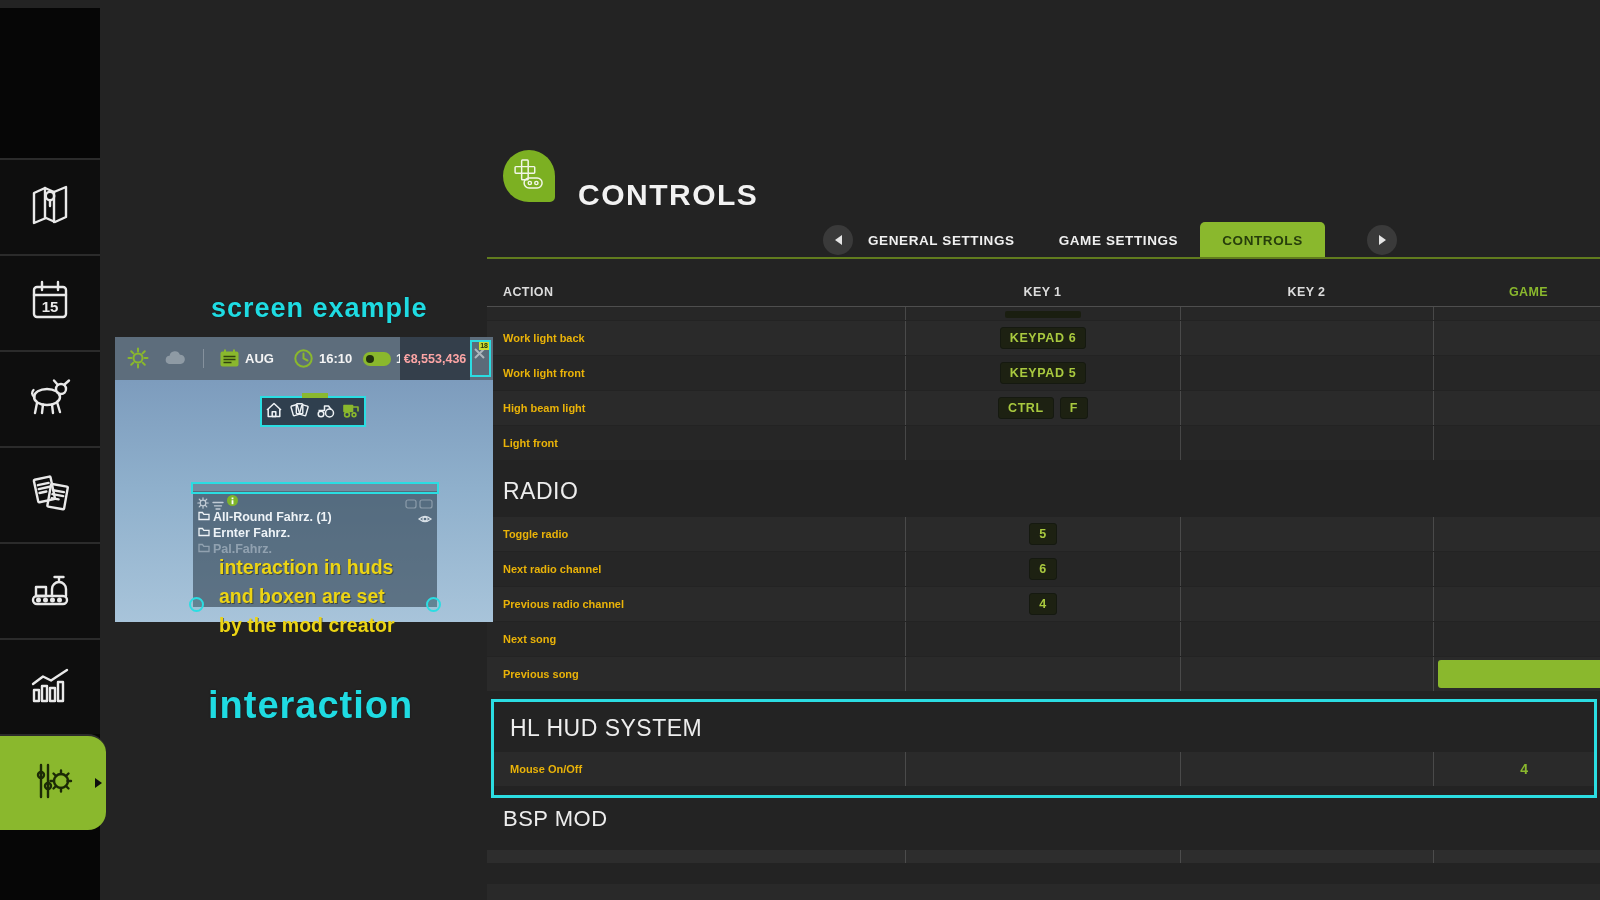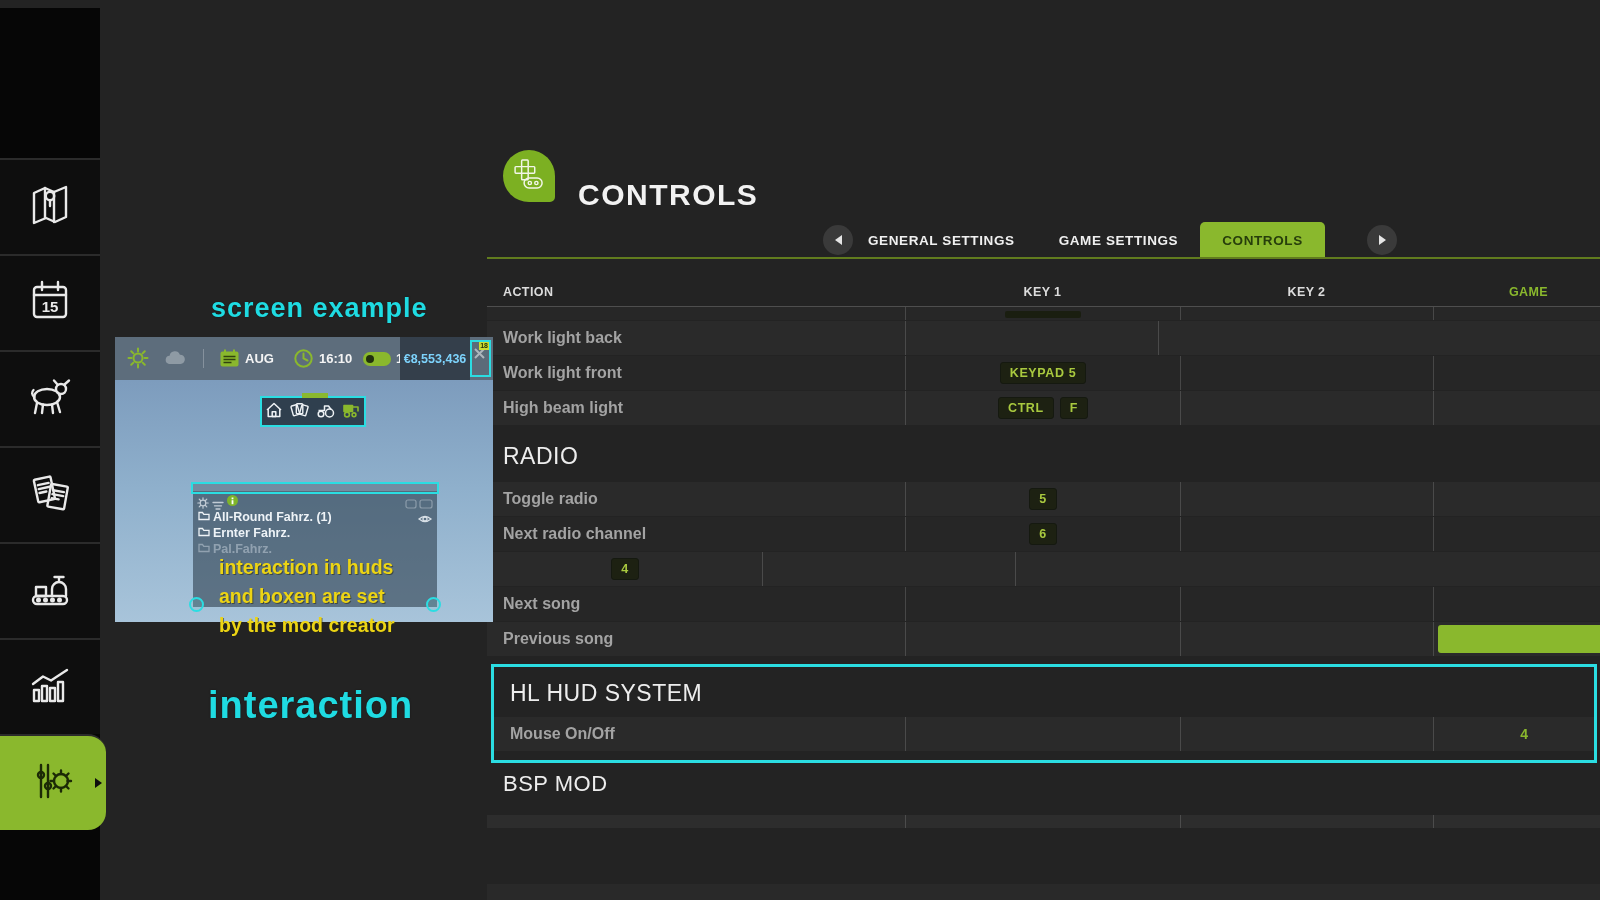--- a/index.html
+++ b/index.html
@@ -42,21 +42,21 @@
   #col-key1{left:905px;width:275px;text-align:center;}
   #col-key2{left:1180px;width:253px;text-align:center;}
   #col-mouse{left:1433px;width:167px;text-align:right;padding-right:52px;box-sizing:border-box;color:#8ab82d;}
 
   
   #table-body{position:absolute;left:487px;top:306px;width:1113px;border-top:1px solid #4e4e4e;}
   .t-row{position:relative;height:34px;display:flex;margin-bottom:1px;}
   .t-row.odd{background:#2a2a2a;}
   .t-row.even{background:#262626;}
   .cell{height:100%;box-sizing:border-box;}
-  .cell-action{width:418px;display:flex;align-items:center;padding-left:16px;color:#a3a3a3;font-weight:bold;font-size:16px;text-align:center;}
+  .cell-action{width:418px;display:flex;align-items:center;padding-left:16px;color:#eab308;font-weight:bold;font-size:11px;text-align:center;}
   .cell-key1{width:275px;border-left:1px solid rgba(150,150,150,.3);display:flex;align-items:center;justify-content:center;gap:6px;}
   .cell-key2{width:253px;border-left:1px solid rgba(150,150,150,.3);display:flex;align-items:center;justify-content:center;gap:6px;}
   .cell-mouse{flex:1;border-left:1px solid rgba(150,150,150,.3);position:relative;display:flex;align-items:center;
               justify-content:flex-end;padding-right:66px;color:#8ab82d;font-weight:bold;font-size:14px;}
   .key-badge{background:#1d2112;border:1px solid #151910;border-radius:3px;color:#a9c93f;font-weight:bold;
              font-size:12.5px;letter-spacing:.6px;padding:3px 9px;min-width:8px;text-align:center;}
   .partial{height:13px;margin-bottom:1px;display:flex;}
   .partial.even{background:#272727;}
   .partial.odd{background:#2d2d2d;}
   .sliver{width:76px;height:7px;background:#1a1e10;border-radius:2px;margin:2px auto 0;}
@@ -79,21 +79,21 @@
 
   
   #shot{position:absolute;left:115px;top:337px;width:378px;height:285px;}
   #shot-bar{position:relative;height:43px;background:#5d6d7c;}
   .bar-abs{position:absolute;}
   .bar-text{font-weight:bold;font-size:13px;color:#f4f4f4;}
   #bar-divider{left:88px;top:12px;width:1px;height:19px;background:rgba(255,255,255,.25);}
   #speed-pill{left:248px;top:15px;width:28px;height:14px;background:#8ab82d;border-radius:7px;}
   #speed-dot{position:absolute;left:3px;top:3px;width:8px;height:8px;border-radius:50%;background:#22300e;}
   #money-box{left:285px;top:0;width:70px;height:43px;background:#343f4b;display:flex;align-items:center;justify-content:center;}
-  #money-box span{font-weight:bold;font-size:12.5px;color:#7dd3fc;}
+  #money-box span{font-weight:bold;font-size:12.5px;color:#fca5a5;}
   #hud-sel-box{left:355px;top:3px;width:21px;height:37px;border:2px solid #2bdde2;box-sizing:border-box;
                background:rgba(90,105,118,.5);}
   #hud-badge{position:absolute;right:0px;top:0px;background:#cbdc2e;color:#24300b;font-size:7px;font-weight:bold;
              padding:0 1px;line-height:8px;}
   #shot-sky{height:242px;background:linear-gradient(180deg,#7d9cbd 0%,#8fb0cc 45%,#a8c4da 100%);position:relative;}
 
   #shot-toolbar{position:absolute;left:145px;top:16px;width:106px;height:31px;border:2px solid #2bdde2;
                 box-sizing:border-box;background:rgba(33,46,58,.85);display:flex;align-items:center;
                 justify-content:center;gap:7px;}
   #toolbar-sliver{position:absolute;left:40px;top:-5px;width:26px;height:5px;background:#8ab82d;}
@@ -226,37 +226,46 @@
       <div class="partial even">
         <div class="cell cell-action"></div>
         <div class="cell cell-key1">
           <div class="sliver"></div>
         </div>
         <div class="cell cell-key2"></div>
         <div class="cell cell-mouse"></div>
       </div>
       <div class="t-row odd">
         <div class="cell cell-action">Work light back</div>
+        <div class="cell cell-key1">
+          <span class="key-badge">KEYPAD 6</span>
+        </div>
         <div class="cell cell-key2"></div>
         <div class="cell cell-mouse"></div>
       </div>
       <div class="t-row even">
         <div class="cell cell-action">Work light front</div>
         <div class="cell cell-key1">
           <span class="key-badge">KEYPAD 5</span>
         </div>
         <div class="cell cell-key2"></div>
         <div class="cell cell-mouse"></div>
       </div>
       <div class="t-row odd">
         <div class="cell cell-action">High beam light</div>
         <div class="cell cell-key1">
           <span class="key-badge">CTRL</span>
           <span class="key-badge">F</span>
         </div>
+        <div class="cell cell-key2"></div>
+        <div class="cell cell-mouse"></div>
+      </div>
+      <div class="t-row even">
+        <div class="cell cell-action">Light front</div>
+        <div class="cell cell-key1"></div>
         <div class="cell cell-key2"></div>
         <div class="cell cell-mouse"></div>
       </div>
       <div class="section-title">RADIO</div>
       <div class="t-row odd">
         <div class="cell cell-action">Toggle radio</div>
         <div class="cell cell-key1">
           <span class="key-badge">5</span>
         </div>
         <div class="cell cell-key2"></div>
@@ -264,20 +273,21 @@
       </div>
       <div class="t-row even">
         <div class="cell cell-action">Next radio channel</div>
         <div class="cell cell-key1">
           <span class="key-badge">6</span>
         </div>
         <div class="cell cell-key2"></div>
         <div class="cell cell-mouse"></div>
       </div>
       <div class="t-row odd">
+        <div class="cell cell-action">Previous radio channel</div>
         <div class="cell cell-key1">
           <span class="key-badge">4</span>
         </div>
         <div class="cell cell-key2"></div>
         <div class="cell cell-mouse"></div>
       </div>
       <div class="t-row even">
         <div class="cell cell-action">Next song</div>
         <div class="cell cell-key1"></div>
         <div class="cell cell-key2"></div>

